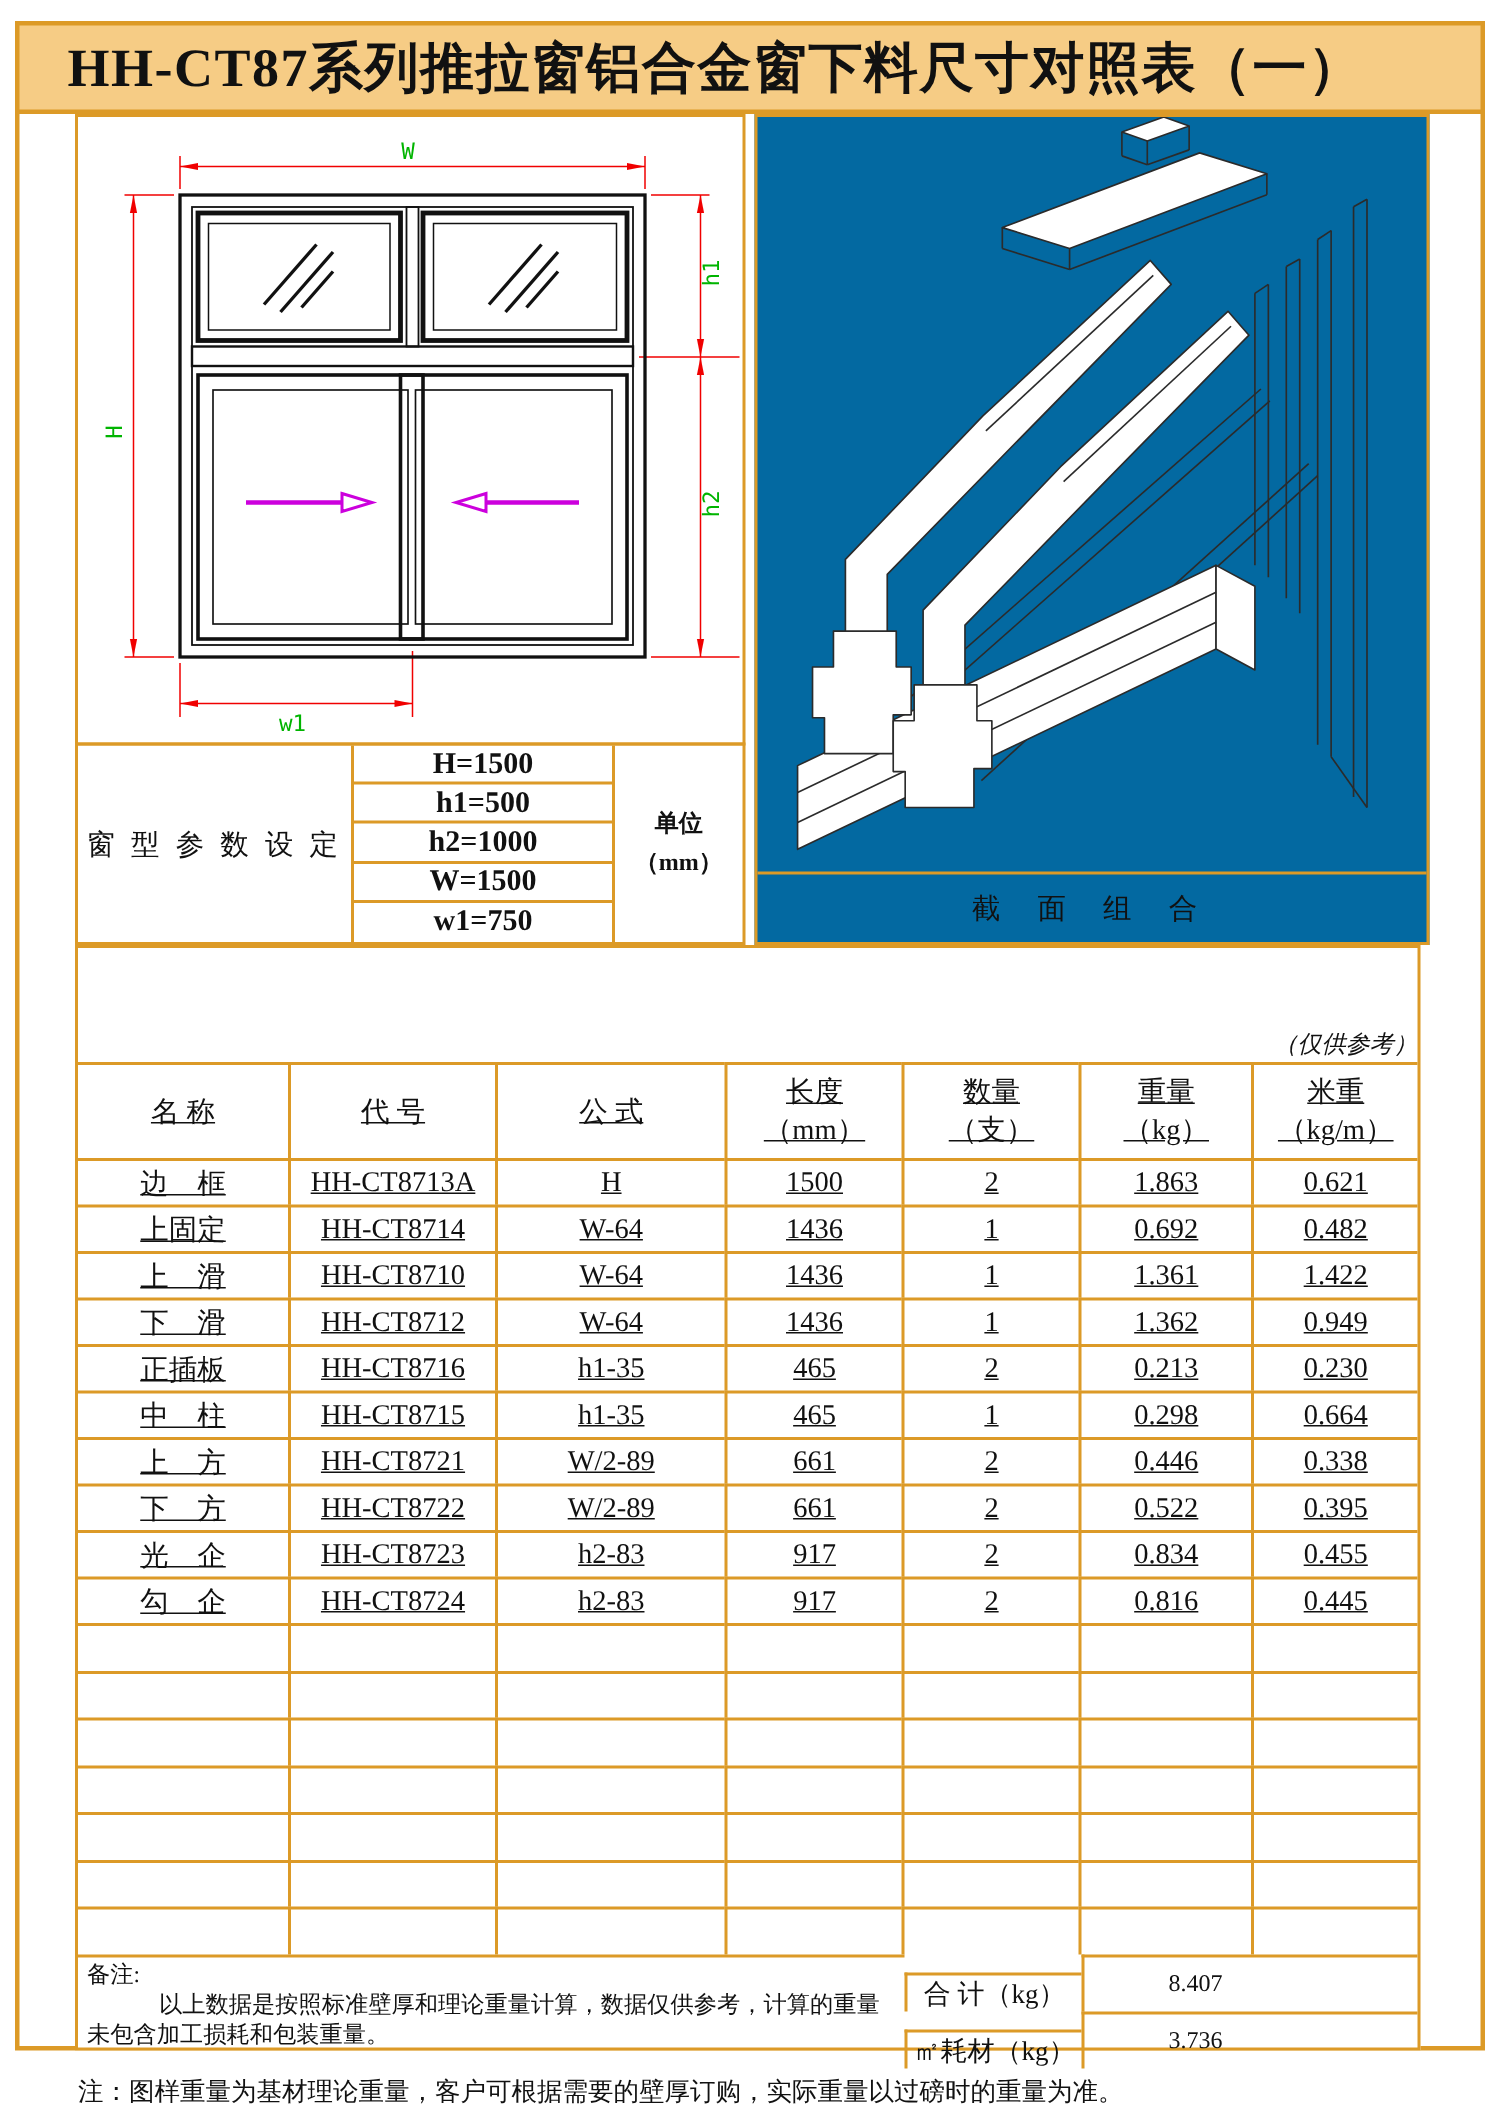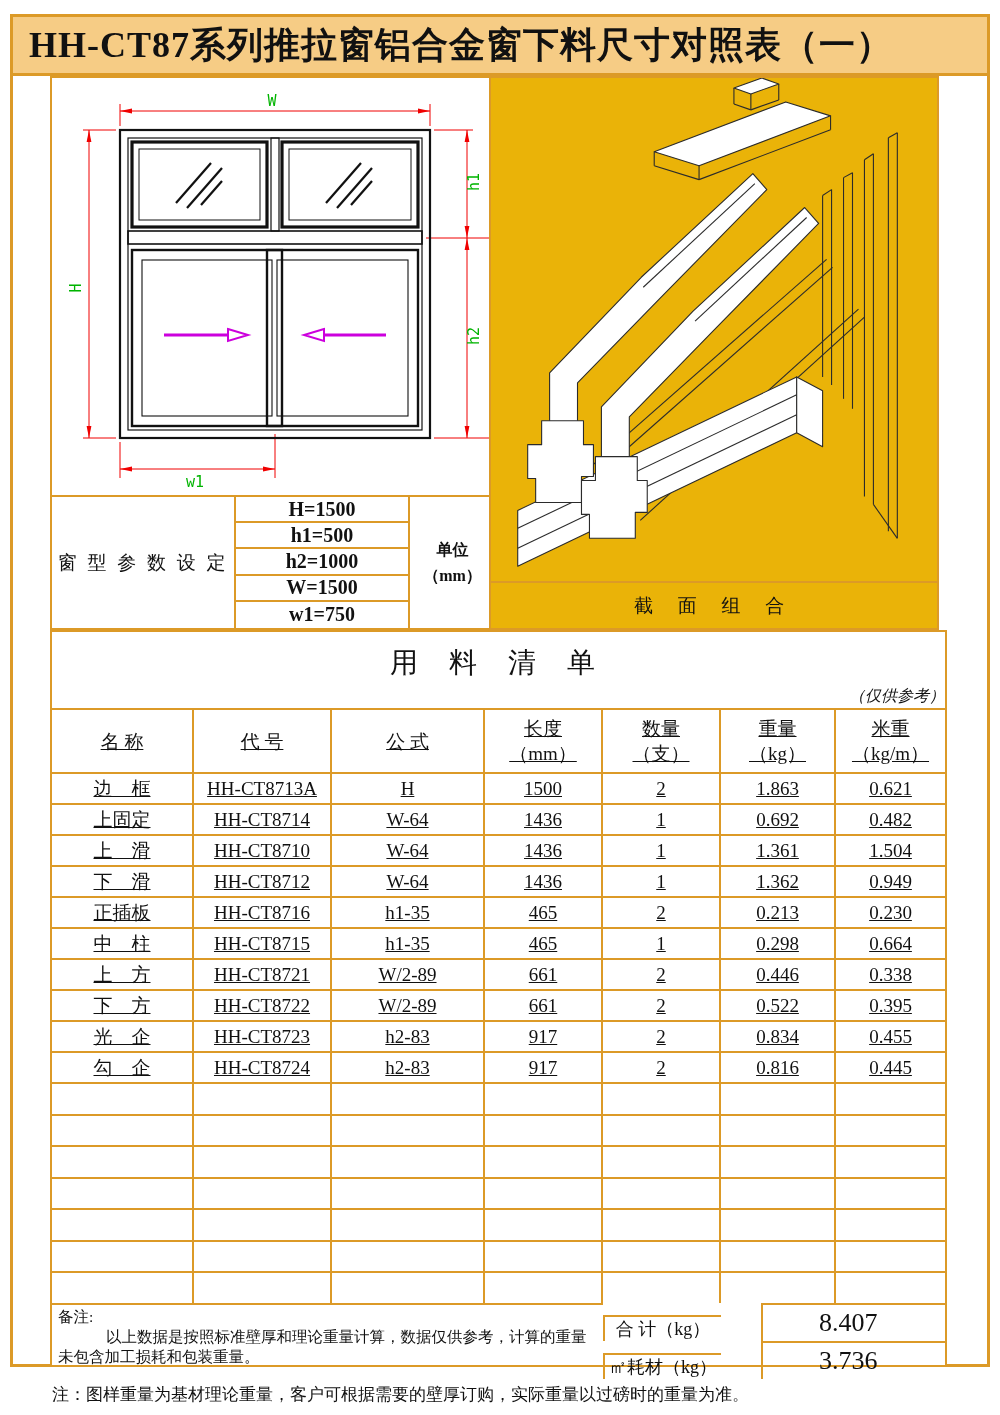--- a/index.html
+++ b/index.html
@@ -4,37 +4,37 @@
 <style>
   :root{ --bd:#DC9A27; --fill:#F6CC85; }
   html,body{margin:0;padding:0;background:#fff;}
   .page{position:relative;width:1000px;height:1415px;background:#fff;overflow:hidden;
         font-family:"Liberation Serif","DejaVu Serif",serif;color:#111;}
   .abs{position:absolute;box-sizing:border-box;}
   
   .frame{left:10px;top:14px;width:980px;height:1353px;border:3px solid var(--bd);}
   
   .titlebar{left:10px;top:14px;width:980px;height:62px;background:var(--fill);
-            border:3px solid var(--bd);display:flex;align-items:center;padding-left:16px;
+            border:3px solid var(--bd);display:flex;align-items:center;padding-left:32px;
             font-size:36px;font-weight:bold;letter-spacing:1px;}
   
   .diagram-panel{left:50px;top:76px;width:447px;height:421px;border:2px solid var(--bd);background:#fff;}
   .diagram-panel svg{display:block;width:100%;height:100%;}
   
   .param-table{left:50px;top:495px;width:447px;height:135px;border:2px solid var(--bd);
                display:grid;grid-template-columns:184px 172px auto;grid-template-rows:repeat(5,1fr);}
   .param-label{grid-row:1/6;grid-column:1;border-right:2px solid var(--bd);
                display:flex;align-items:center;justify-content:center;font-size:19px;letter-spacing:3px;}
   .param-val{grid-column:2;border-bottom:2px solid var(--bd);display:flex;align-items:center;
              justify-content:center;font-size:20px;font-weight:bold;font-family:"Liberation Serif",serif;}
   .param-val.last{border-bottom:none;}
   .param-unit{grid-row:1/6;grid-column:3;border-left:2px solid var(--bd);display:flex;flex-direction:column;
               align-items:center;justify-content:center;font-size:16px;font-weight:bold;line-height:26px;}
   
-  .section-panel{left:489px;top:76px;width:450px;height:554px;border:2px solid var(--bd);background:#eab308;
+  .section-panel{left:503px;top:76px;width:450px;height:554px;border:2px solid var(--bd);background:#0369a1;
                  display:flex;flex-direction:column;}
   .section-draw{flex:1 1 auto;overflow:hidden;}
   .section-draw svg{display:block;width:100%;height:100%;}
   .section-caption{height:45px;border-top:2px solid var(--bd);display:flex;align-items:center;
                    justify-content:center;font-size:19px;letter-spacing:10px;}
   
   .materials{left:50px;top:630px;width:897px;height:737px;border:2.5px solid var(--bd);background:#fff;
              display:flex;flex-direction:column;}
   .mat-title-block{position:relative;height:76px;flex:0 0 auto;}
   .mat-title{position:absolute;left:0;right:0;top:12px;text-align:center;font-size:28px;letter-spacing:12px;}
@@ -46,21 +46,21 @@
   .thead > div{height:62px;flex-direction:column;font-size:19px;line-height:25px;}
   .tdata > div{height:29px;font-size:19px;}
   .tempty > div{height:29.5px;}
   .mat-bottom{flex:1 1 auto;display:grid;grid-template-columns:551px 118px auto;grid-template-rows:1fr 1fr;}
   .remark{grid-row:1/3;grid-column:1;border-top:2px solid var(--bd);padding:2px 6px 0 6px;
           font-size:15.5px;line-height:20px;}
   .remark .r-ind{padding-left:48px;}
   .tot-label{border-top:2px solid var(--bd);border-left:2px solid var(--bd);display:flex;align-items:center;
              justify-content:center;font-size:18px;margin-top:12px;}
   .tot-value{border-top:2px solid var(--bd);border-left:2px solid var(--bd);display:flex;align-items:center;
-             padding-left:56px;font-size:26px;margin-left:40px;}
+             padding-left:56px;font-size:16px;}
   
   .footnote{left:52px;top:1383px;width:920px;font-size:17px;font-family:Liberation Serif, serif;}
   .cad-label{font-family:"DejaVu Sans Mono",monospace;font-size:15px;fill:#00B400;}
 </style>
 </head>
 <body>
 
 <div class="page">
 
   <div class="abs frame"></div>
@@ -207,21 +207,20 @@
           <path d="M50,344 h42 v24 h10 v32 h-12 v26 h-46 v-24 h-8 v-34 h14 z" fill="#fff"></path>
           <path d="M104,380 h42 v24 h10 v32 h-12 v26 h-46 v-24 h-8 v-34 h14 z" fill="#fff"></path>
         </g>
       </svg>
     </div>
     <div class="section-caption">截 面 组 合</div>
   </div>
 
   <div class="abs materials">
     <div class="mat-title-block">
-      <div class="mat-title">用 料 清 单</div>
       <div class="mat-note">（仅供参考）</div>
     </div>
     <div class="trow thead">
         <div>
           <span>名  称</span>
         </div>
         <div>
           <span>代  号</span>
         </div>
         <div>
@@ -263,21 +262,21 @@
           <div>0.692</div>
           <div>0.482</div>
         </div>
         <div class="trow tdata">
           <div>上　滑</div>
           <div>HH-CT8710</div>
           <div>W-64</div>
           <div>1436</div>
           <div>1</div>
           <div>1.361</div>
-          <div>1.504</div>
+          <div>1.422</div>
         </div>
         <div class="trow tdata">
           <div>下　滑</div>
           <div>HH-CT8712</div>
           <div>W-64</div>
           <div>1436</div>
           <div>1</div>
           <div>1.362</div>
           <div>0.949</div>
         </div>

